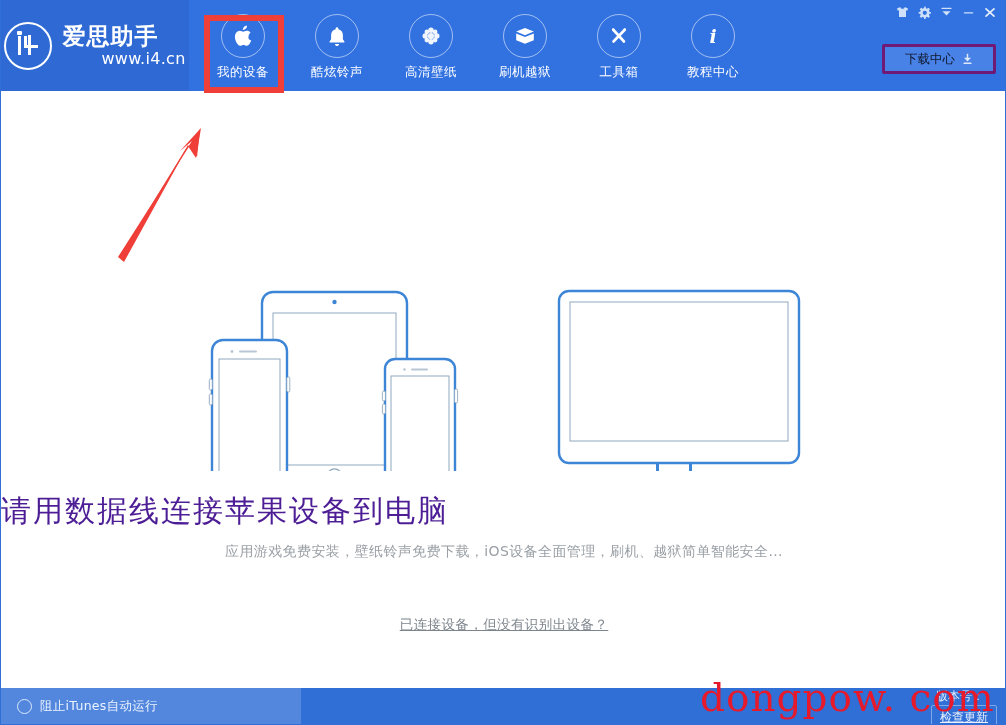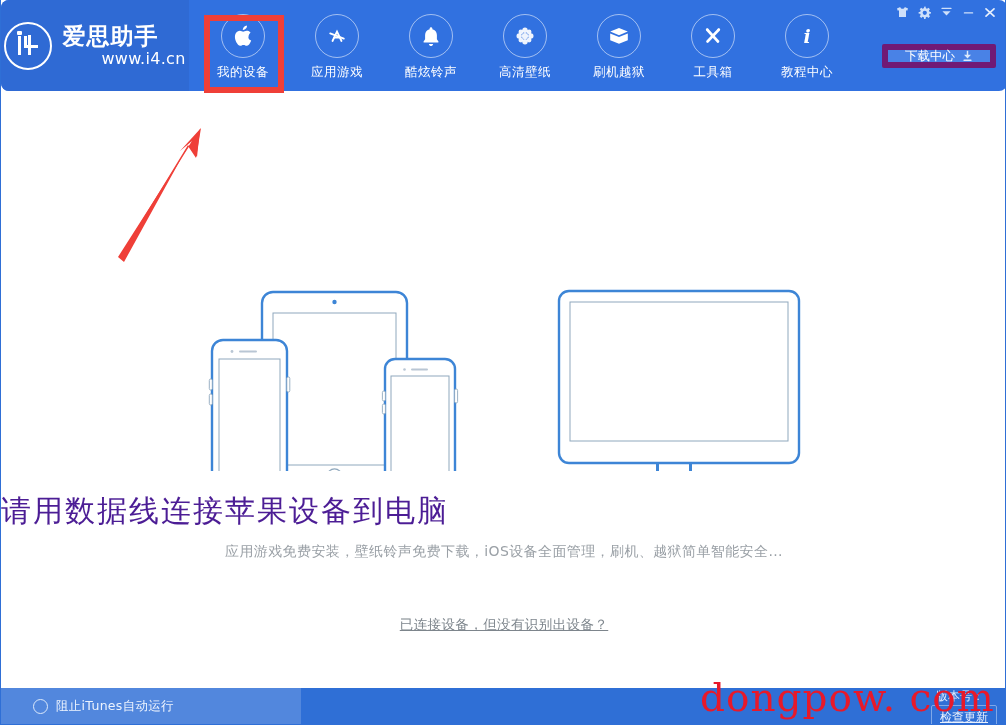--- a/index.html
+++ b/index.html
@@ -31,21 +31,20 @@
   }
 
   
   #header {
     position: absolute;
     left: 0; top: 0;
     width: 1006px;
     height: 91px;
     background: #3171e0;
     overflow: hidden;
-    border-radius: 8px;
   }
 
   
   #logo-block {
     position: absolute;
     left: 0px; top: 0px;
     width: 188px;
     height: 91px;
     background: #2f6ad4;
     display: flex;
@@ -165,28 +164,28 @@
     justify-content: center;
     color: #cfe0fa;
     cursor: pointer;
   }
   .win-btn svg { display: block; }
 
   
   #download-center {
     position: absolute;
     right: 11px; top: 44px;
-    width: 114px; height: 24px;
+    width: 114px; height: 30px;
     background: #4982e6;
-    border: 6px solid #701a75;
+    border: 3px solid #701a75;
     border-radius: 2px;
     display: flex;
     align-items: center;
     justify-content: center;
-    color: #ffffff;
+    color: #0f172a;
     font-size: 12.5px;
     cursor: pointer;
     box-sizing: border-box;
   }
   #download-center .dc-arrow { margin-left: 7px; display: flex; }
 
   
   #main {
     position: absolute;
     left: 0; top: 91px;
@@ -244,21 +243,21 @@
     height: 37px;
     background: #2f6fd6;
   }
   #status-left {
     position: absolute;
     left: 0; top: 0;
     width: 300px; height: 37px;
     background: #5287dd;
     display: flex;
     align-items: center;
-    padding-left: 32px;
+    padding-left: 16px;
     box-sizing: border-box;
     cursor: pointer;
   }
   #status-check {
     width: 13px; height: 13px;
     border: 1.5px solid #dce9fb;
     border-radius: 50%;
     flex: 0 0 auto;
   }
   #status-left-label {
@@ -349,30 +348,20 @@
       <div class="nav-item active">
         <span class="nav-icon">
           <svg width="22" height="24" viewBox="0 0 22 24" fill="#fff">
             <path d="M16.5 12.7c0-2.6 2-3.9 2.1-4-1.1-1.7-2.9-1.9-3.6-1.9-1.5-.2-3 .9-3.8.9-.8 0-2-.9-3.3-.9-1.7 0-3.2 1-4.1 2.5-1.8 3-.5 7.5 1.2 10 .9 1.2 1.9 2.6 3.2 2.5 1.3-.05 1.8-.8 3.3-.8 1.5 0 2 .8 3.3.8 1.4 0 2.3-1.2 3.1-2.5.6-.9 1-1.8 1.3-2.7-3.4-1.3-2.7-3.8-2.7-3.9z"></path>
             <path d="M13.9 4.6c.7-.85 1.2-2 1-3.2-1 .05-2.3.7-3 1.5-.65.75-1.25 1.95-1.05 3.1 1.15.1 2.3-.55 3.05-1.4z"></path>
           </svg>
         </span>
         <span class="nav-label">我的设备</span>
       </div>
 
-      <div class="nav-item">
-        <span class="nav-icon">
-          <svg width="24" height="24" viewBox="0 0 24 24" fill="none" stroke="#fff" stroke-width="1.8" stroke-linecap="round">
-            <path d="M7.5 17 L12 7.5 L16.5 17"></path>
-            <path d="M9.3 13.6 L14.7 13.6"></path>
-            <path d="M5.2 9.4 L18.8 14.6"></path>
-          </svg>
-        </span>
-        <span class="nav-label">应用游戏</span>
-      </div>
 
       <div class="nav-item">
         <span class="nav-icon">
           <svg width="22" height="23" viewBox="0 0 22 23" fill="#fff">
             <path d="M11 2.2c-.75 0-1.35.6-1.35 1.35v.6C6.9 4.75 5.1 7.1 5.1 9.9v4.3l-1.5 2.3c-.3.45.05 1.05.6 1.05h13.6c.55 0 .9-.6.6-1.05l-1.5-2.3V9.9c0-2.8-1.8-5.15-4.55-5.75v-.6c0-.75-.6-1.35-1.35-1.35z"></path>
             <path d="M8.85 18.9c.2 1.25 1.2 2.1 2.15 2.1s1.95-.85 2.15-2.1z"></path>
           </svg>
         </span>
         <span class="nav-label">酷炫铃声</span>
       </div>

